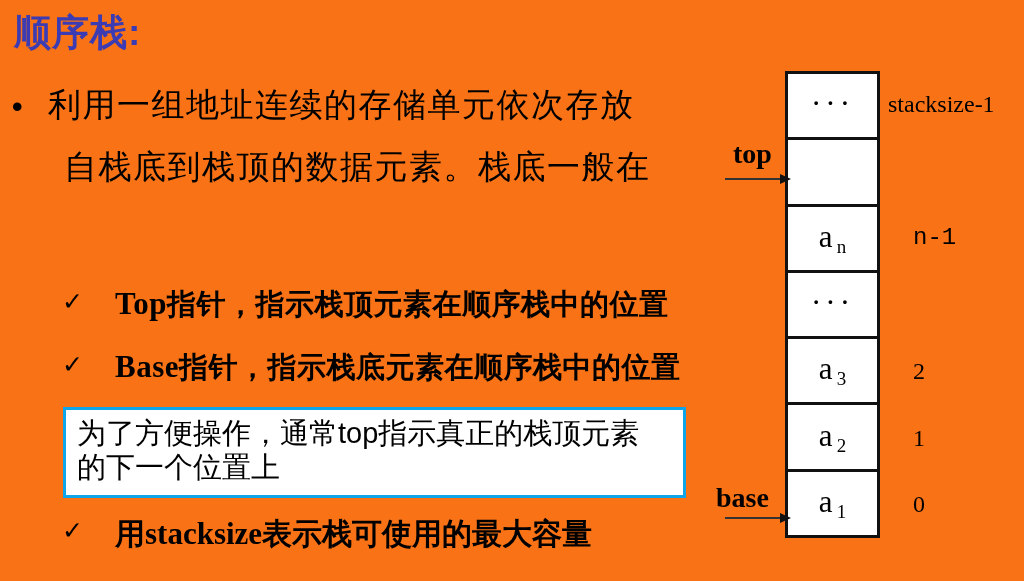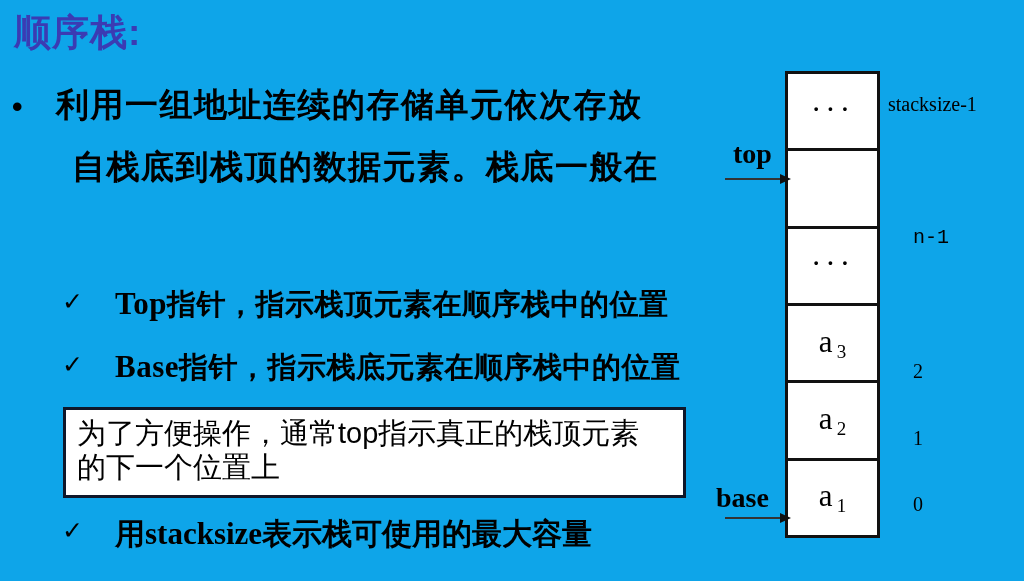--- a/index.html
+++ b/index.html
@@ -1,65 +1,65 @@
 <!DOCTYPE html>
 <html><head>
 <meta charset="utf-8">
 <style>
   html,body { margin:0; padding:0; background:#888; }
   .slide {
-    position:relative; width:1024px; height:581px; background:#0ea5e9;
+    position:relative; width:1024px; height:581px; background:#f97316;
     font-family:"Liberation Sans", sans-serif; color:#000; overflow:hidden;
   }
   
   .title {
     position:absolute; left:14px; top:8px;
     font-size:37px; font-weight:bold; color:#3B3BB3; letter-spacing:1px;
     white-space:nowrap;
   }
   
   .bullet-dot { position:absolute; left:12px; top:90px; font-size:30px; font-weight:bold; }
   .intro-line {
-    position:absolute; font-size:33px; font-weight:bold; letter-spacing:1.5px;
-    line-height:1.1; white-space:nowrap;margin-left:8px;
+    position:absolute; font-size:33px; font-weight:normal; letter-spacing:1.5px;
+    line-height:1.1; white-space:nowrap;
   }
   .il-0 { left:48px; top:87px; }
   .il-1 { left:64px; top:149px; }
   .il-2 { left:64px; top:212px; }
   
   .check-item { position:absolute; display:flex; align-items:flex-start; white-space:nowrap; }
   .ci-1 { left:62px; top:285px; }
   .ci-2 { left:62px; top:348px; }
   .ci-3 { left:62px; top:514px; }
   .check-mark { font-size:25px; width:53px; font-weight:400; padding-top:2px; }
   .ci-text { font-size:29px; font-weight:bold; letter-spacing:0.5px; }
   .ci-3 .ci-text { font-size:30px; letter-spacing:0; }
   .latin { font-family:"Liberation Serif", serif; font-size:31px; font-weight:bold; }
   
   .note-box {
     position:absolute; left:63px; top:407px; width:623px; height:91px;
-    border:3px solid #0f172a; box-sizing:border-box; padding:6px 0 0 11px; background:#fff;
+    border:3px solid #0ea5e9; box-sizing:border-box; padding:6px 0 0 11px; background:#fff;
   }
   .note-line { font-size:29px; line-height:34px; white-space:nowrap; }
   
   .stack-col {
     position:absolute; left:785px; top:71px; width:95px; height:467px;
     border:3px solid #111; box-sizing:border-box; background:#fff;
     display:flex; flex-direction:column;
   }
   .stack-cell {
     flex:1; border-bottom:3px solid #111;
     display:flex; align-items:center; justify-content:center;
   }
   .stack-cell:last-child { border-bottom:none; }
   .cell-text { font-family:"Liberation Serif", serif; font-size:31px; letter-spacing:4px; }
   .sub { font-size:19px; vertical-align:-6px; letter-spacing:normal; }
   .cell-index {
     position:absolute; left:913px; height:67px; display:flex; align-items:center;
-    font-family:"Liberation Serif", serif; font-size:20px; white-space:nowrap;
+    font-family:"Liberation Serif", serif; font-size:24px; white-space:nowrap;
   }
   .cell-index.long { left:888px; }
   .pos-0 { top:71px; } .pos-2 { top:204px;font-family:Liberation Mono, monospace; } .pos-4 { top:338px; }
   .pos-5 { top:405px; } .pos-6 { top:471px; }
   
   .ptr-label {
     position:absolute; font-family:"Liberation Serif", serif;
     font-weight:bold; font-size:28px; white-space:nowrap;
   }
   .top-label  { left:733px; top:138px; }
@@ -104,20 +104,23 @@
   </div>
 
   <div class="stack-col">
     <div class="stack-cell">
         <span class="cell-text"><span>···</span><span class="sub"></span></span>
       </div>
     <div class="stack-cell">
         <span class="cell-text"><span></span><span class="sub"></span></span>
       </div>
     <div class="stack-cell">
+        <span class="cell-text"><span>a</span><span class="sub">n</span></span>
+      </div>
+    <div class="stack-cell">
         <span class="cell-text"><span>···</span><span class="sub"></span></span>
       </div>
     <div class="stack-cell">
         <span class="cell-text"><span>a</span><span class="sub">3</span></span>
       </div>
     <div class="stack-cell">
         <span class="cell-text"><span>a</span><span class="sub">2</span></span>
       </div>
     <div class="stack-cell">
         <span class="cell-text"><span>a</span><span class="sub">1</span></span>

